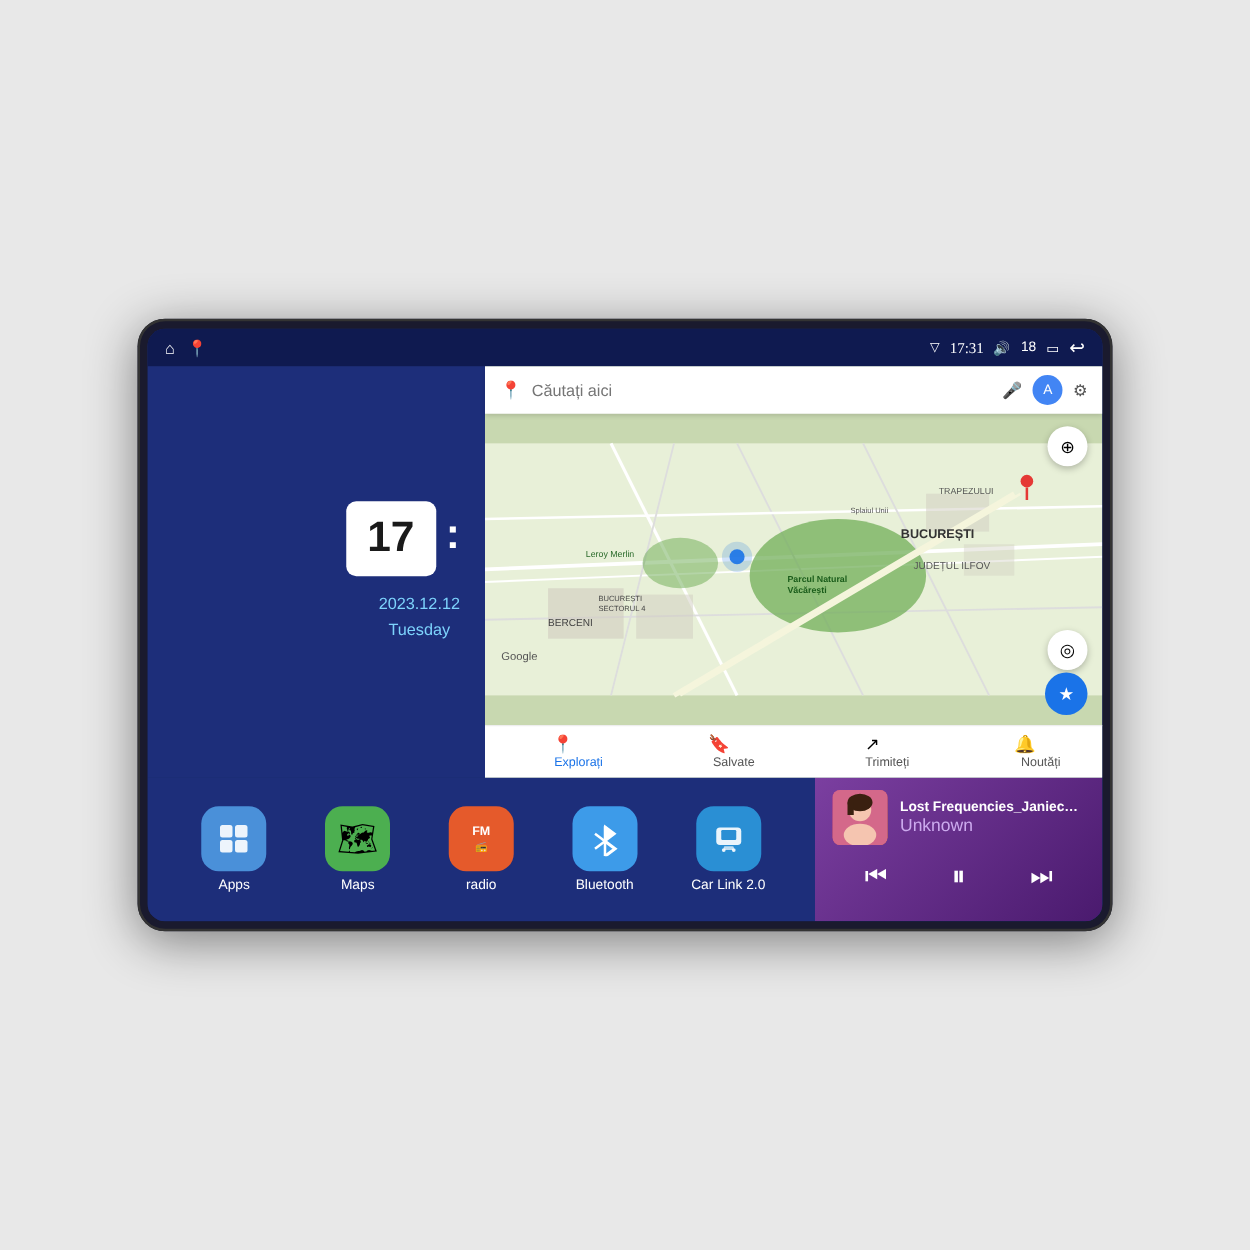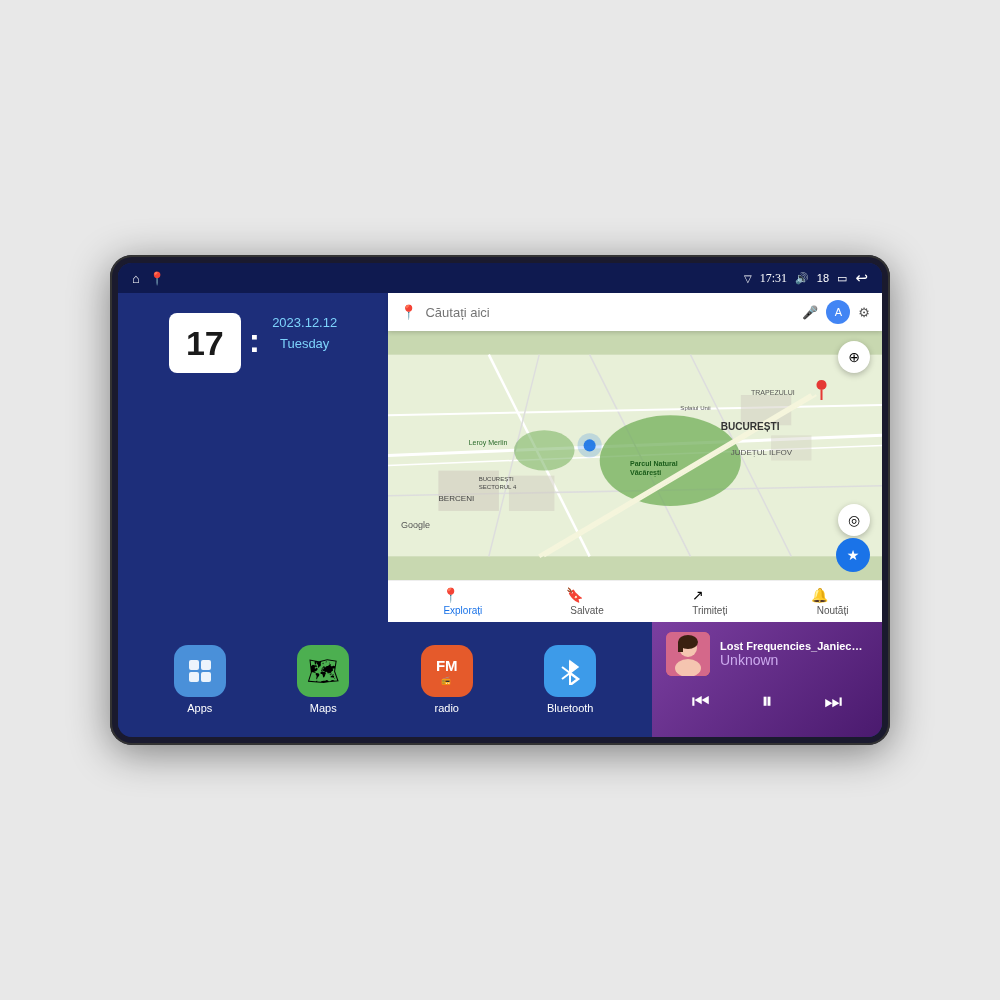--- a/index.html
+++ b/index.html
@@ -84,22 +84,22 @@
       flex: 1;
       gap: 0;
     }
 
     
     .clock-widget {
       width: 270px;
       flex-shrink: 0;
       background: #1d2e7a;
       display: flex;
-      flex-direction: row;
-      align-items: flex-start;
+      flex-direction: column;
+      align-items: flex-end;
       justify-content: center;
       padding: 20px;
       gap: 12px;
     }
 
     .clock-display {
       display: flex;
       align-items: center;
       gap: 8px;
     }
@@ -521,39 +521,51 @@
             <span class="app-icon-label">Apps</span>
           </div>
 
           <div class="app-icon-item">
             <div class="app-icon-circle app-maps" style="font-size:26px;">🗺</div>
             <span class="app-icon-label">Maps</span>
           </div>
 
           <div class="app-icon-item">
             <div class="app-icon-circle app-radio" style="display:flex; flex-direction:column; align-items:center; justify-content:center;">
-              <div style="color:white; font-size:15px; font-weight:bold;">FM</div>
+              <div style="color:white; font-size:10px; font-weight:bold;">FM</div>
               <div style="color:white; font-size:8px; margin-top:2px;">📻</div>
             </div>
             <span class="app-icon-label">radio</span>
           </div>
 
           <div class="app-icon-item">
             <div class="app-icon-circle app-bluetooth">
               <svg width="24" height="28" viewBox="0 0 24 28" fill="none">
                 <path d="M12 4 L20 10 L12 16 L12 4Z" fill="white" stroke="white" stroke-width="1.5"></path>
                 <path d="M12 16 L20 22 L12 28" fill="none" stroke="white" stroke-width="2.5"></path>
                 <line x1="12" y1="4" x2="12" y2="28" stroke="white" stroke-width="2"></line>
                 <line x1="4" y1="10" x2="12" y2="16" stroke="white" stroke-width="2"></line>
                 <line x1="4" y1="22" x2="12" y2="16" stroke="white" stroke-width="2"></line>
               </svg>
             </div>
             <span class="app-icon-label">Bluetooth</span>
           </div>
 
+          <div class="app-icon-item">
+            <div class="app-icon-circle app-carlink" style="background: #2a8fd4;">
+              <svg width="28" height="28" viewBox="0 0 28 28" fill="none">
+                <rect x="4" y="5" width="20" height="14" rx="3" fill="white" opacity="0.9"></rect>
+                <rect x="8" y="7" width="12" height="8" rx="1" fill="#2a8fd4"></rect>
+                <rect x="10" y="20" width="8" height="3" rx="1" fill="white" opacity="0.7"></rect>
+                <circle cx="10" cy="23" r="1.5" fill="white" opacity="0.9"></circle>
+                <circle cx="18" cy="23" r="1.5" fill="white" opacity="0.9"></circle>
+              </svg>
+            </div>
+            <span class="app-icon-label">Car Link 2.0</span>
+          </div>
         </div>
 
         <div class="music-player">
           <div class="music-track-info">
             <div class="music-album-art">
 
               <svg width="44" height="44" viewBox="0 0 44 44">
                 <rect width="44" height="44" fill="#d4688a"></rect>
                 <circle cx="22" cy="16" r="9" fill="#f5c5b0"></circle>
                 <ellipse cx="22" cy="36" rx="13" ry="9" fill="#f5c5b0"></ellipse>

